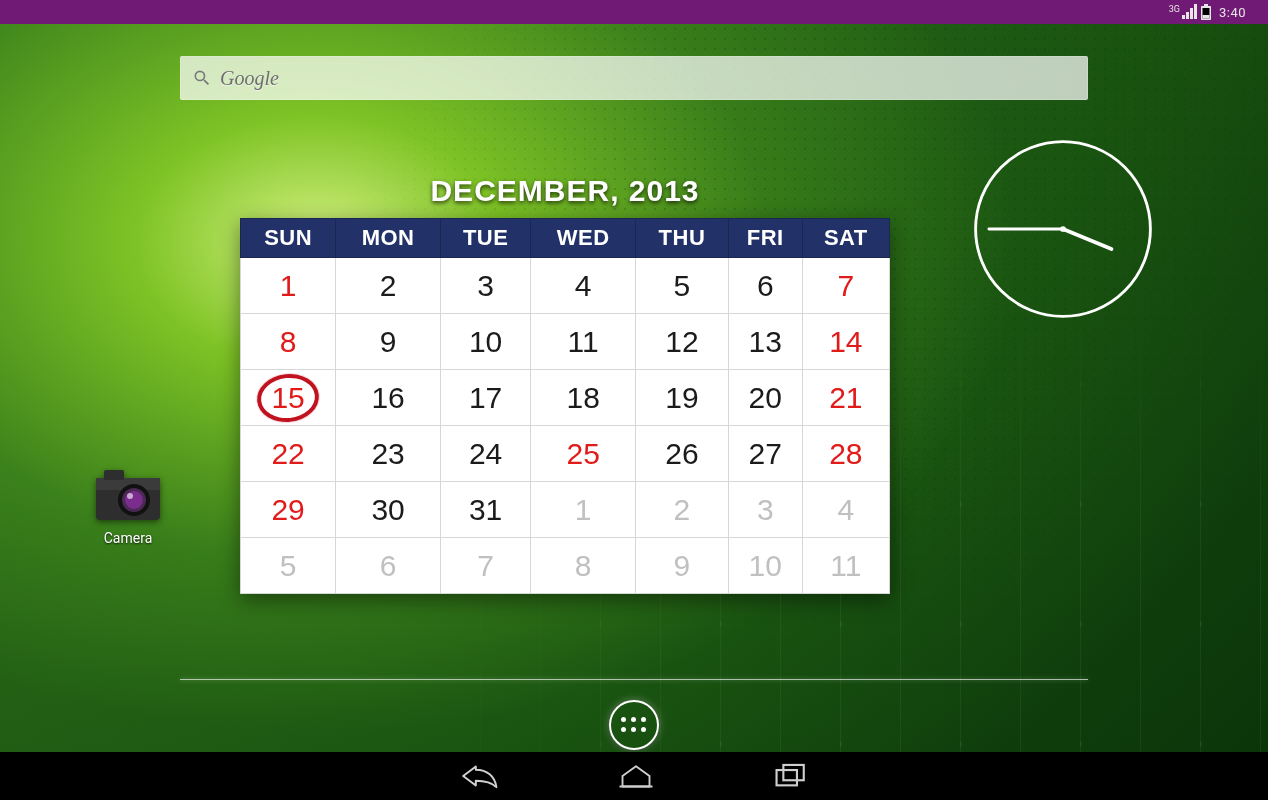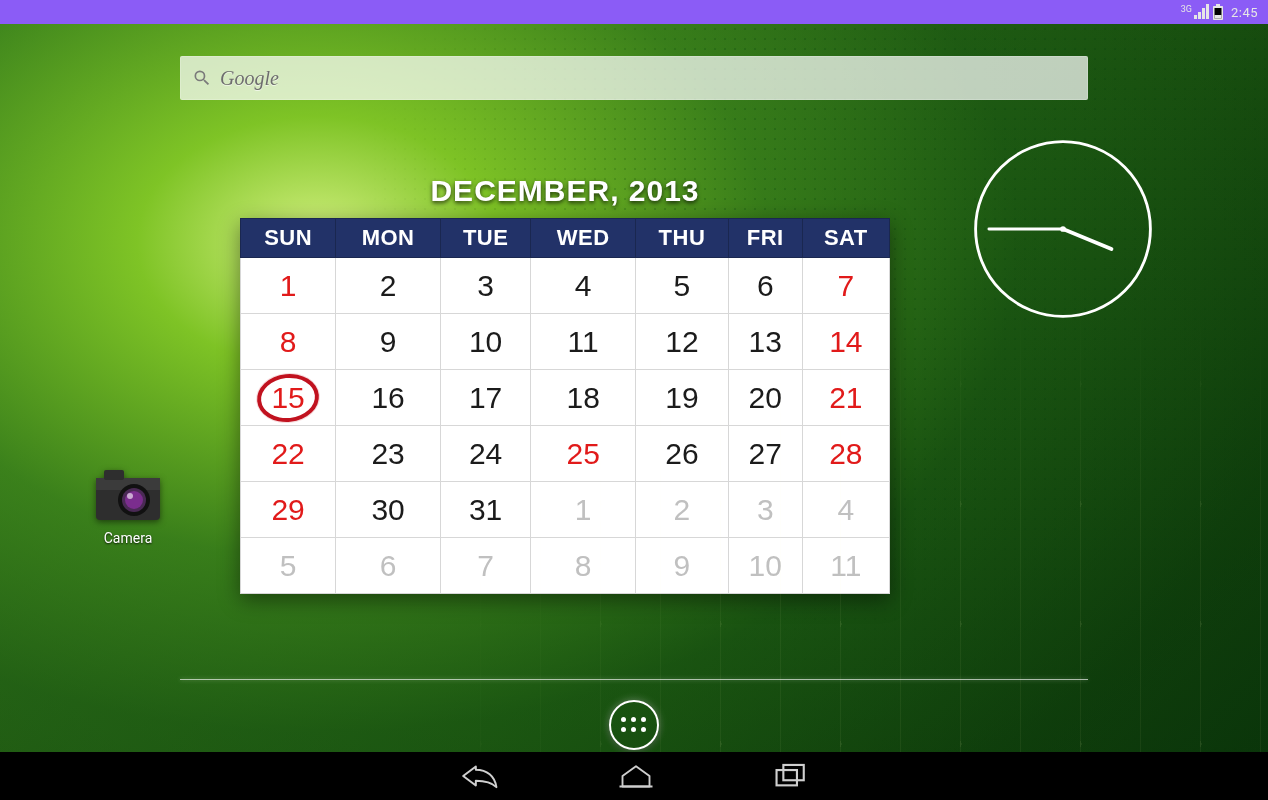--- a/index.html
+++ b/index.html
@@ -2,22 +2,22 @@
 <html><head>
 <meta charset="utf-8">
 <style>
   * { margin: 0; padding: 0; box-sizing: border-box; }
   html, body { width: 1268px; height: 800px; overflow: hidden; font-family: "Roboto", "Helvetica Neue", Arial, sans-serif; }
   body { background: #000; position: relative; }
 
   
   .status-bar {
     position: absolute; top: 0; left: 0; right: 0; height: 24px;
-    background: #8b5cf6; color: #e6e6e6; display: flex; justify-content: flex-end;
-    align-items: center; padding: 0 10px; font-size: 13px; gap: 4px;
+    background: #701a75; color: #e6e6e6; display: flex; justify-content: flex-end;
+    align-items: center; padding: 0 22px; font-size: 13px; gap: 4px;
   }
   .status-bar .clock { margin-left: 4px; letter-spacing: .5px; }
   .status-bar svg { display:block; }
 
   
   .wallpaper-area {
     position: absolute; top: 24px; left: 0; right: 0; bottom: 48px;
     background:
       
       radial-gradient(1000px 700px at 25% 30%, rgba(230,255,140,.9) 0%, rgba(140,210,40,.85) 18%, rgba(66,140,30,.6) 45%, rgba(20,80,20,.35) 70%, rgba(0,40,10,.25) 100%),
@@ -114,21 +114,21 @@
 <div class="status-bar">
   <span style="font-size:9px; line-height:9px; margin-bottom:6px; margin-right:-3px;">3G</span>
   <svg width="16" height="16" viewBox="0 0 16 16">
       <path fill="#e6e6e6" d="M1 15h3v-4H1zM5 15h3V8H5zM9 15h3V4H9zM13 15h3V0h-3z"></path>
     </svg>
   <svg width="10" height="16" viewBox="0 0 10 16">
       <path fill="#e6e6e6" d="M3 0h4v2h2c.6 0 1 .4 1 1v12c0 .6-.4 1-1 1H1c-.6 0-1-.4-1-1V3c0-.6.4-1 1-1h2V0z"></path>
       <rect x="1.5" y="4" width="7" height="10.5" fill="#000"></rect>
       <rect x="1.5" y="11" width="7" height="3.5" fill="#e6e6e6"></rect>
     </svg>
-  <span class="clock">2:45</span>
+  <span class="clock">3:40</span>
 </div>
 
 <div class="wallpaper-area">
 
   <div class="search-bar">
     <svg width="20" height="20" viewBox="0 0 24 24">
         <path fill="#7a7a7a" d="M15.5 14h-.79l-.28-.27A6.47 6.47 0 0 0 16 9.5 6.5 6.5 0 1 0 9.5 16a6.47 6.47 0 0 0 4.23-1.57l.27.28v.79l5 5L20.5 19zM9.5 14A4.5 4.5 0 1 1 14 9.5 4.5 4.5 0 0 1 9.5 14z"></path>
       </svg>
     <span class="placeholder">Google</span>
   </div>

